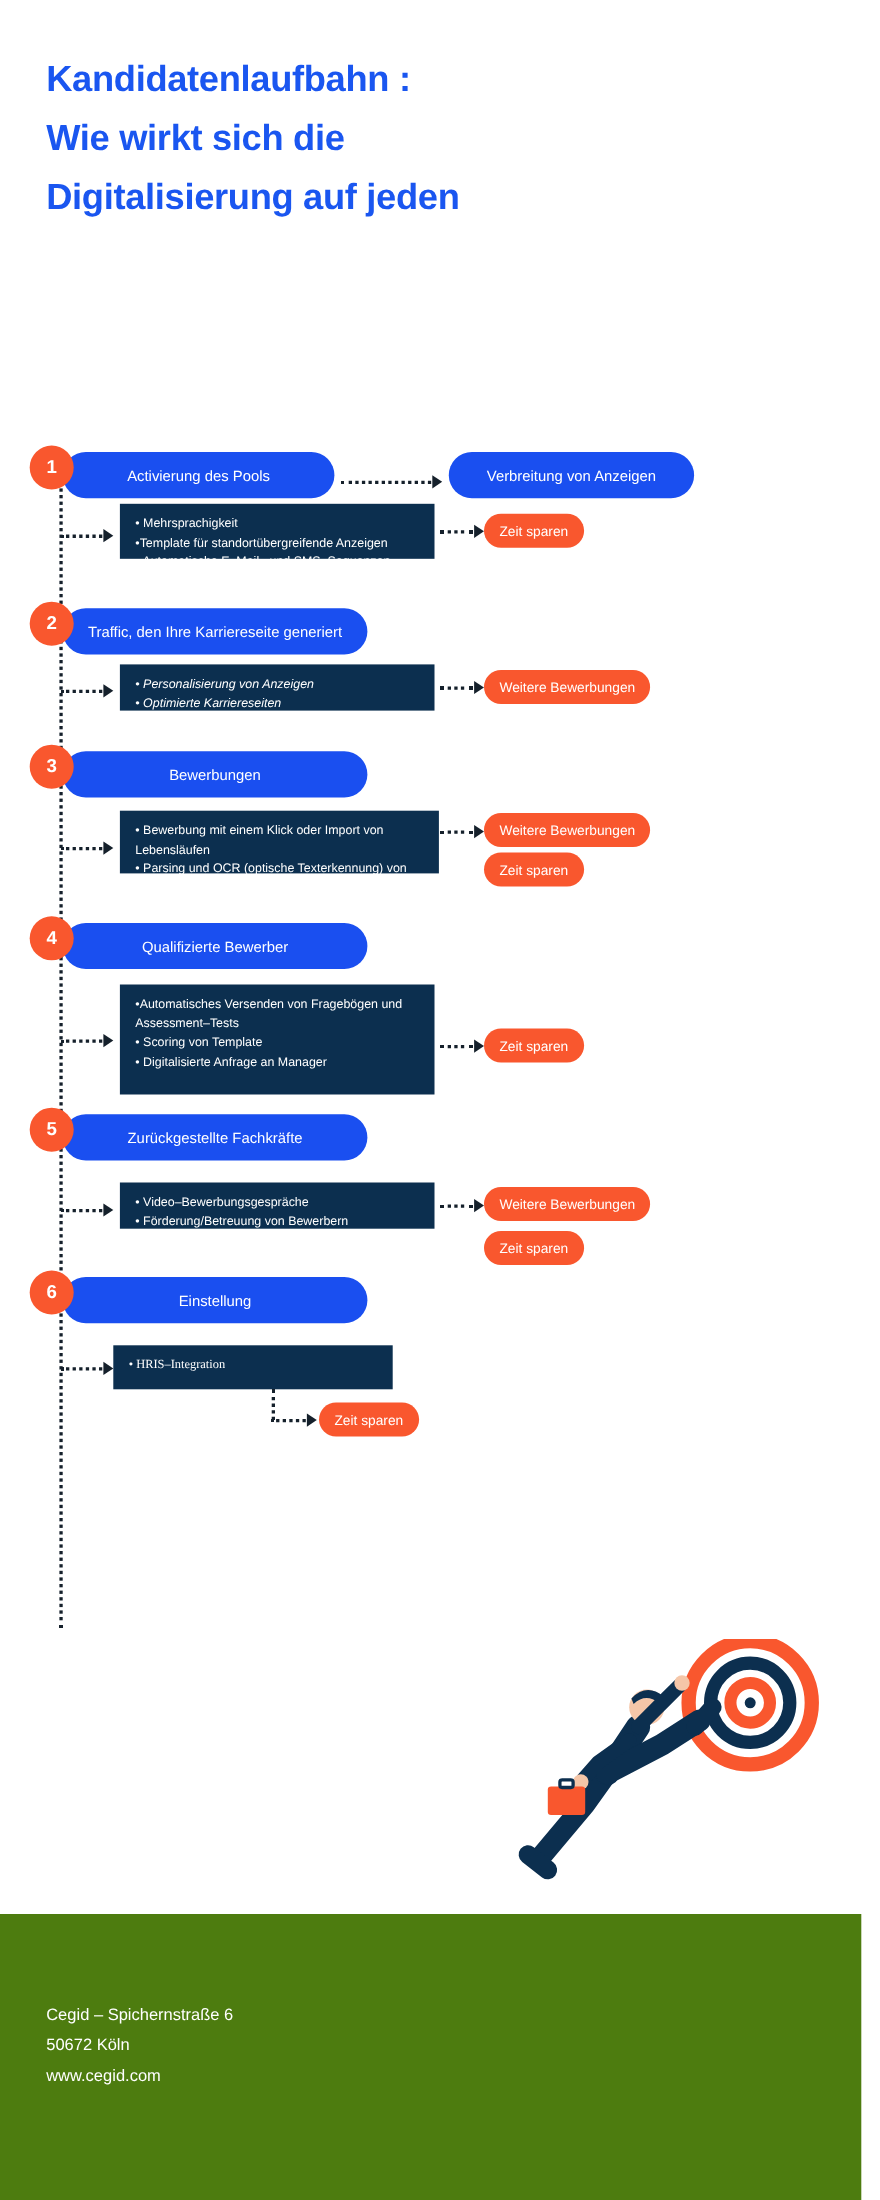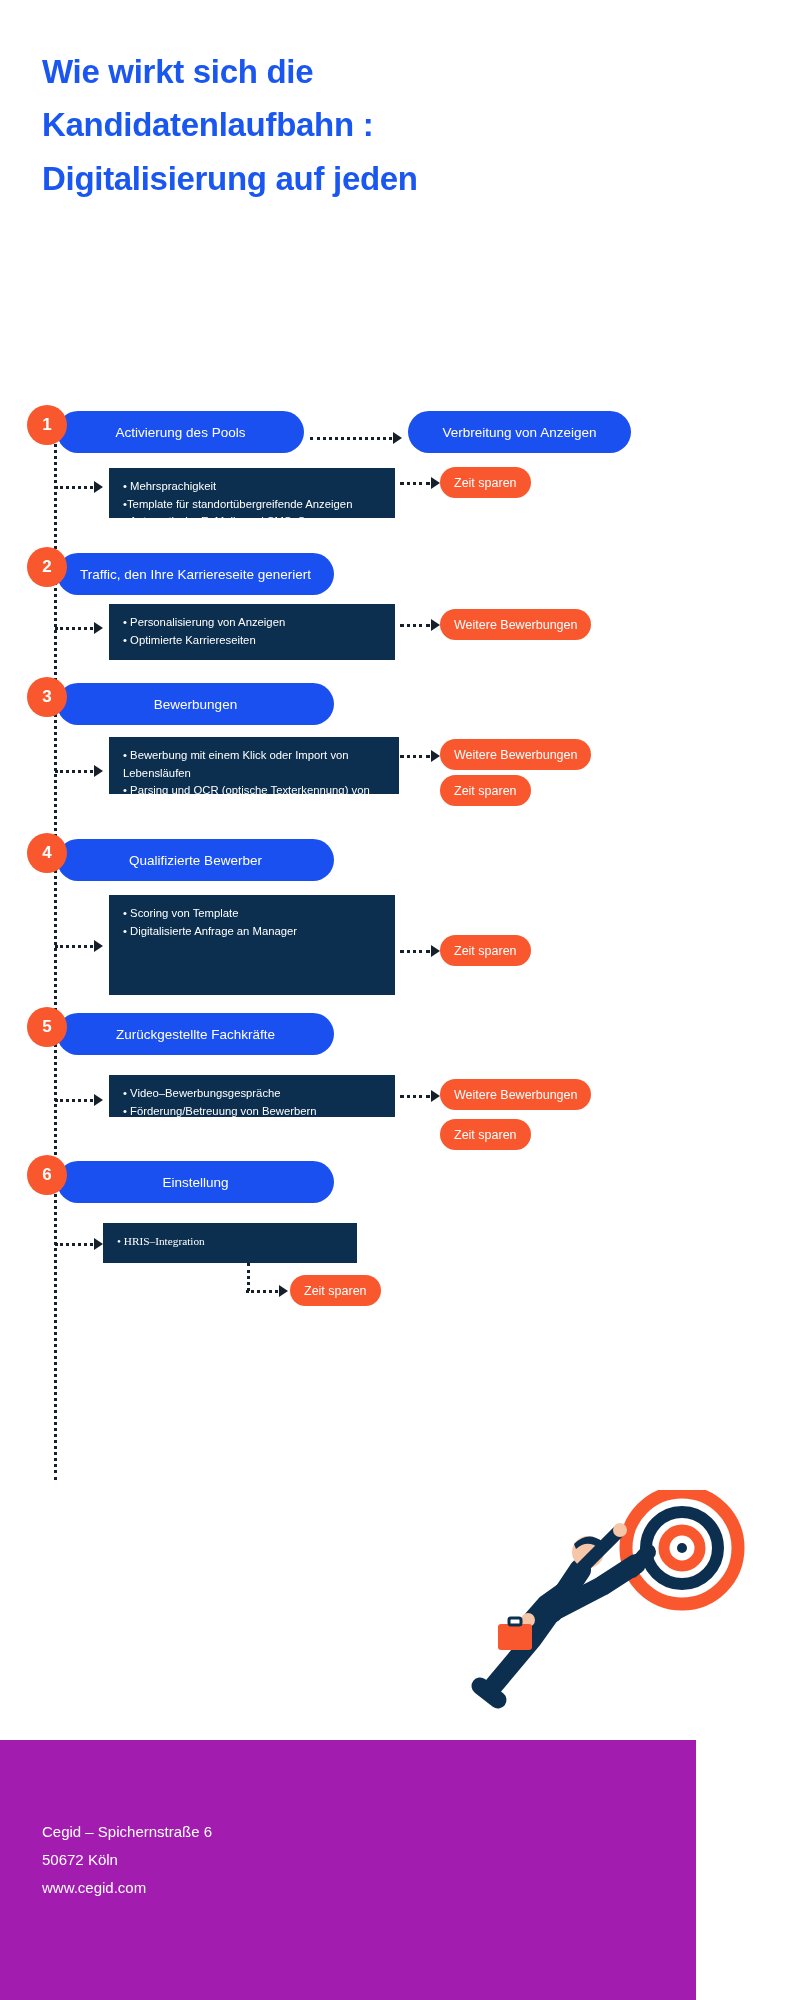--- a/index.html
+++ b/index.html
@@ -156,23 +156,23 @@
     width: 0;
     border-left: 3px dotted #15202b;
     z-index: 2;
   }
 
   
   .footer {
     position: absolute;
     left: 0;
     top: 1740px;
-    width: 696px;
+    width: 783px;
     height: 260px;
-    background: #a21caf;
+    background: #4d7c0f;
   }
   .footer-address {
     position: absolute;
     left: 42px;
     top: 78px;
     color: #ffffff;
     font-size: 15px;
     line-height: 1.85;
   }
   .logo {
@@ -195,43 +195,43 @@
     height: 250px;
     z-index: 1;
   }
 </style>
 </head>
 <body>
 
 <div class="page">
 
   <div class="title-block">
+    <div class="title-line">Kandidatenlaufbahn :</div>
     <div class="title-line">Wie wirkt sich die</div>
-    <div class="title-line">Kandidatenlaufbahn :</div>
     <div class="title-line">Digitalisierung auf jeden</div>
   </div>
 
   <div class="flow">
 
     <div class="spine" style="top:425px;height:1055px;"></div>
 
     <div class="step" style="top:405px;">
       <div class="badge" style="top:0;">1</div>
       <div class="pill-blue" style="left:57px;top:6px;width:247px;">Activierung des Pools</div>
       <div class="hconn" style="left:310px;top:27px;width:92px;">
         <div class="dots"></div>
         <div class="arrow"></div>
       </div>
       <div class="pill-blue" style="left:408px;top:6px;width:223px;">Verbreitung von Anzeigen</div>
 
       <div class="hconn" style="left:55px;top:76px;width:48px;">
         <div class="dots"></div>
         <div class="arrow"></div>
       </div>
-      <div class="card" style="left:109px;top:63px;width:286px;height:50px;">
+      <div class="card" style="left:109px;top:53px;width:286px;height:50px;">
         <ul>
           <li>• Mehrsprachigkeit</li>
           <li>•Template für standortübergreifende Anzeigen</li>
           <li>• Automatische E–Mail– und SMS–Sequenzen</li>
         </ul>
       </div>
       <div class="hconn" style="left:400px;top:72px;width:40px;">
         <div class="dots"></div>
         <div class="arrow"></div>
       </div>
@@ -239,21 +239,21 @@
     </div>
 
     <div class="step" style="top:547px;">
       <div class="badge" style="top:0;">2</div>
       <div class="pill-blue" style="left:57px;top:6px;width:277px;">Traffic, den Ihre Karriereseite generiert</div>
 
       <div class="hconn" style="left:55px;top:75px;width:48px;">
         <div class="dots"></div>
         <div class="arrow"></div>
       </div>
-      <div class="card" style="left:109px;top:57px;width:286px;height:56px;">
+      <div class="card" style="left:109px;top:57px;width:286px;height:42px;font-style:italic;">
         <ul>
           <li>• Personalisierung von Anzeigen</li>
           <li>• Optimierte Karriereseiten</li>
         </ul>
       </div>
       <div class="hconn" style="left:400px;top:72px;width:40px;">
         <div class="dots"></div>
         <div class="arrow"></div>
       </div>
       <div class="pill-orange" style="left:440px;top:62px;">Weitere Bewerbungen</div>
@@ -284,20 +284,21 @@
     <div class="step" style="top:833px;">
       <div class="badge" style="top:0;">4</div>
       <div class="pill-blue" style="left:57px;top:6px;width:277px;">Qualifizierte Bewerber</div>
 
       <div class="hconn" style="left:55px;top:107px;width:48px;">
         <div class="dots"></div>
         <div class="arrow"></div>
       </div>
       <div class="card" style="left:109px;top:62px;width:286px;height:100px;">
         <ul>
+          <li>•Automatisches Versenden von Fragebögen und Assessment–Tests</li>
           <li>• Scoring von Template</li>
           <li>• Digitalisierte Anfrage an Manager</li>
         </ul>
       </div>
       <div class="hconn" style="left:400px;top:112px;width:40px;">
         <div class="dots"></div>
         <div class="arrow"></div>
       </div>
       <div class="pill-orange" style="left:440px;top:102px;">Zeit sparen</div>
     </div>

